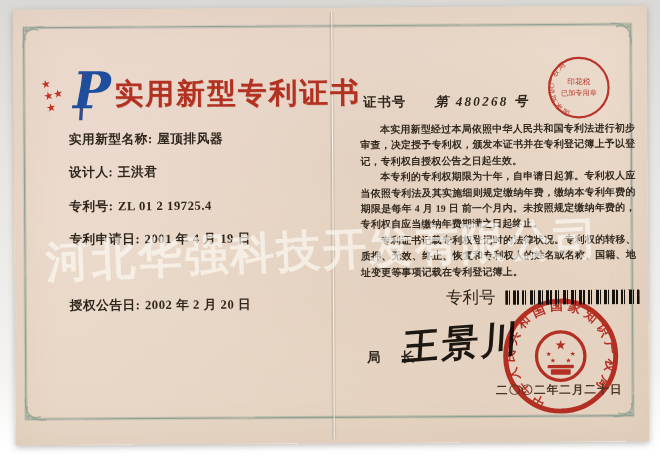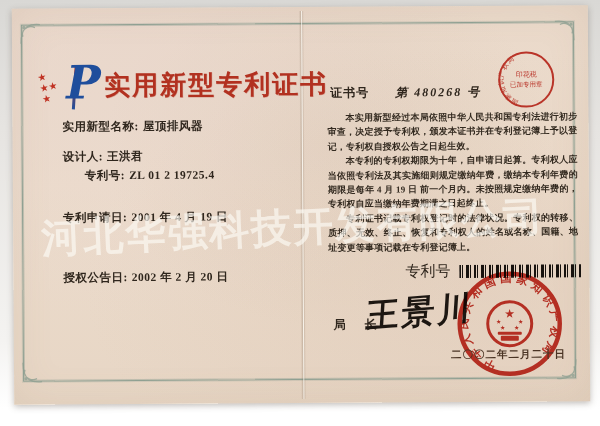--- a/index.html
+++ b/index.html
@@ -43,21 +43,21 @@
   }
   .logo .pbar { position:absolute; left:33px; top:2px; width:3px; height:44px; background:linear-gradient(180deg,#c03122,#1f4e9c); transform:rotate(4deg); }
   .title {
     position:absolute; left:92px; top:60px; width:220px;
     color:#b23120; font-size:26px; font-weight:bold; letter-spacing:2px;
     text-shadow:.5px .5px 0 rgba(178,49,32,.35);
     white-space:nowrap;
   }
   .fieldrow { position:absolute; left:50px; white-space:nowrap; color:#2f261d; font-size:11.5px; font-weight:bold; letter-spacing:.5px; }
   .fieldrow .val { font-weight:bold; margin-left:4px; }
-  .f0 { top:111px; } .f1 { top:141px; } .f2 { top:160px;margin-left:22px; }
+  .f0 { top:111px; } .f1 { top:141px; } .f2 { top:172px; }
   .f3 { top:202px; } .f4 { top:232px; } .f5 { top:262px; }
   .pagefoot { position:absolute; left:70px; top:366px; width:160px; text-align:center; color:#3a2f24; font-size:9px; letter-spacing:1px; }
   
   .certno { position:absolute; left:318px; top:78px; color:#2f261d; font-size:12px; font-weight:bold; letter-spacing:1px; white-space:nowrap; }
   .certno .num { margin-left:22px; letter-spacing:2px;font-style:italic; }
   .paras { position:absolute; left:315px; top:104px; width:250px; color:#332a20; font-size:9px; line-height:14.4px; text-align:justify; letter-spacing:.2px; font-weight:bold; }
   .paras p { text-indent:2em; margin:0; }
   .barcode-row { position:absolute; left:392px; top:255px; white-space:nowrap; }
   .barcode-row .lbl { color:#2f261d; font-size:15px; font-weight:normal; vertical-align:middle; }
   .barcode {

